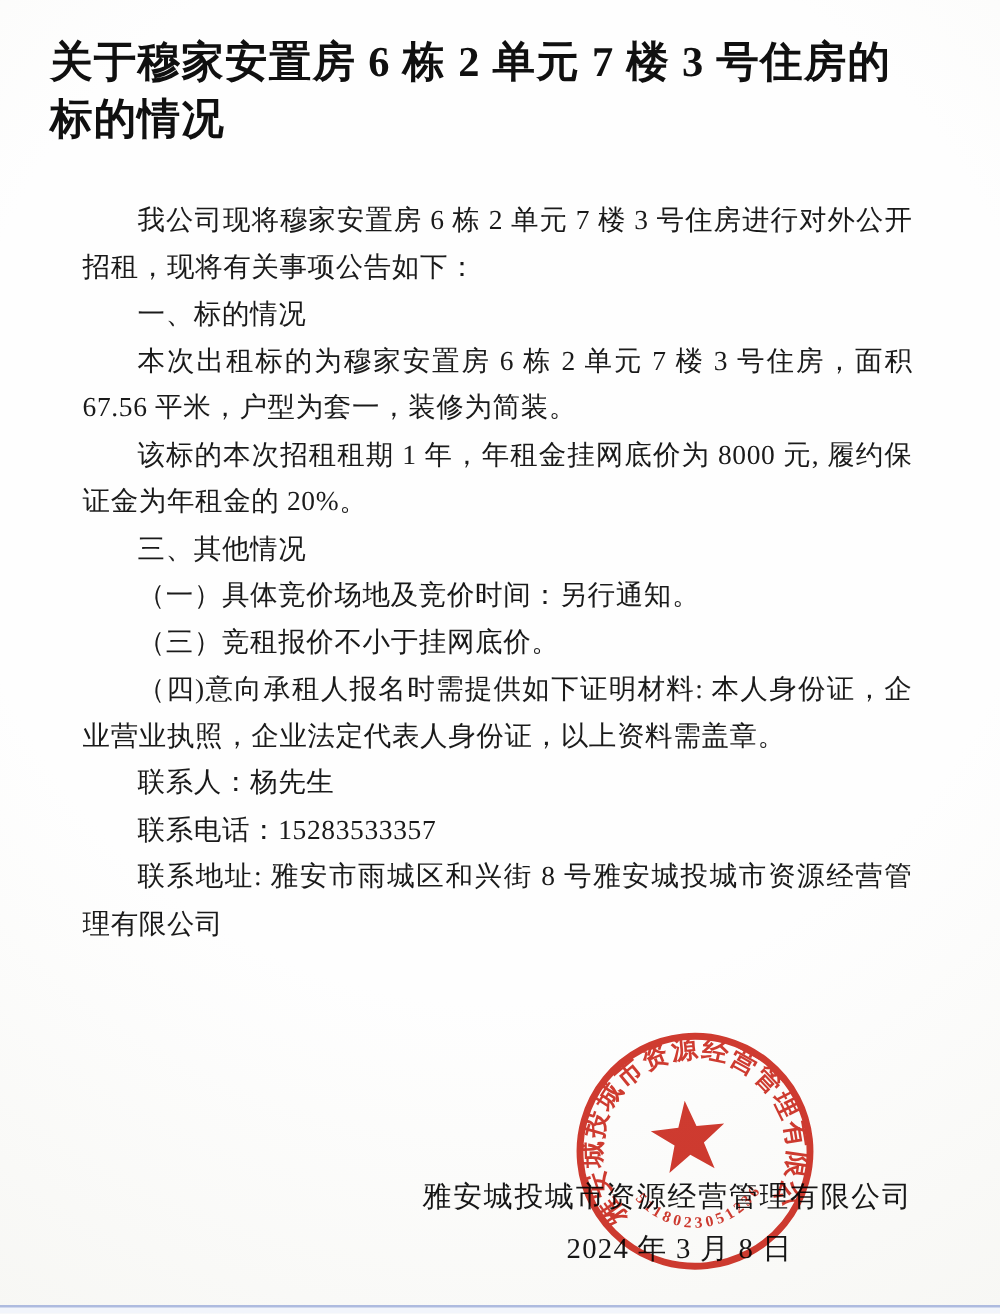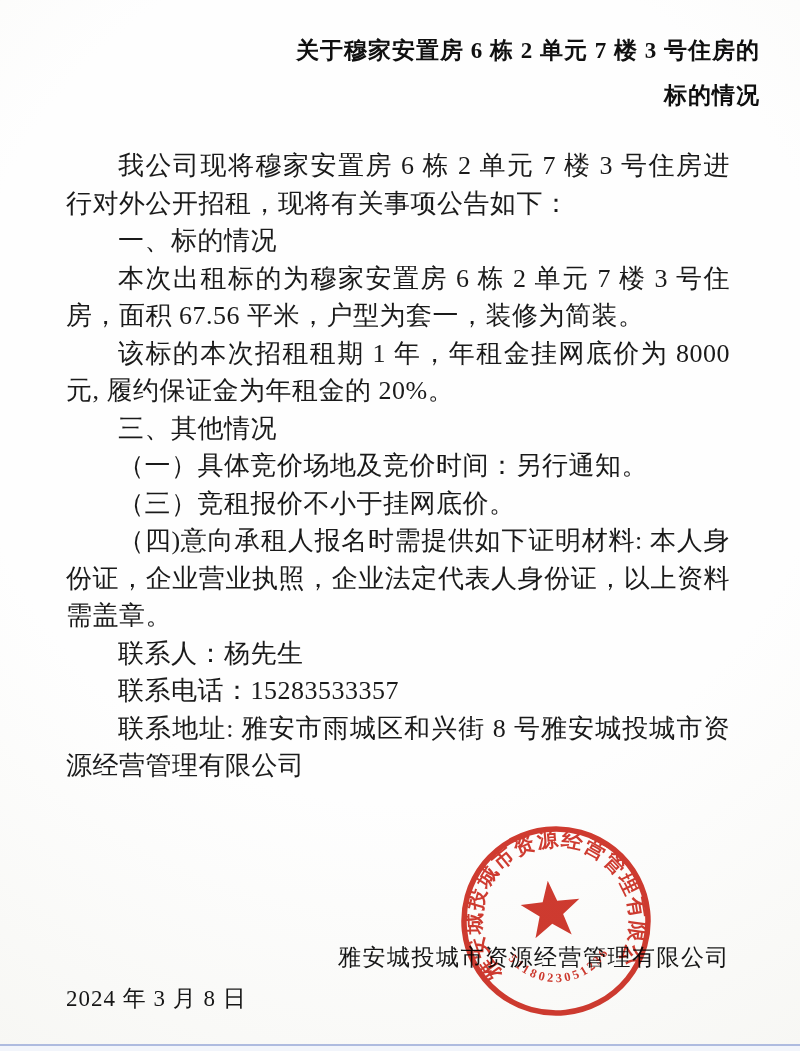--- a/index.html
+++ b/index.html
@@ -7,48 +7,48 @@
     position:relative;
     width:800px; height:1051px;
     background:#fdfdfb;
     background-image: radial-gradient(circle at 50% 35%, #fefefe 55%, #f7f7f4 100%);
     font-family:"Liberation Serif","DejaVu Serif",serif;
     color:#1c1c1c;
     overflow:hidden;
   }
   .title {
     margin:28px 40px 0;
-    text-align:right;
-    font-size:23px;
+    text-align:left;
+    font-size:34px;
     font-weight:bold;
     line-height:45px;
     color:#101010;
     letter-spacing:1px;
   }
   .doc-body {
     position:absolute;
-    top:147px; left:66px;
+    top:157px; left:66px;
     width:664px;
-    font-size:26px;
+    font-size:22px;
     line-height:37.5px;
     text-align:justify;
     letter-spacing:0.5px;
     color:#1a1a1a;
   }
   .para { text-indent:2em; }
   .signoff {
     position:absolute;
     top:942px; left:66px;
     width:664px;
     font-size:23px;
     line-height:32px;
     color:#161616;
   }
   .signoff-company { text-align:right; letter-spacing:1.5px; }
-  .signoff-date { text-align:left; padding-right:96px; margin-top:9px; letter-spacing:1px; }
+  .signoff-date { text-align:right; padding-right:96px; margin-top:9px; letter-spacing:1px; }
   .seal {
     position:absolute;
     left:456px; top:821px;
     width:200px; height:200px;
     mix-blend-mode:multiply;
     opacity:0.92;
   }
   .page-edge {
     position:absolute;
     left:0; right:0; bottom:0;

